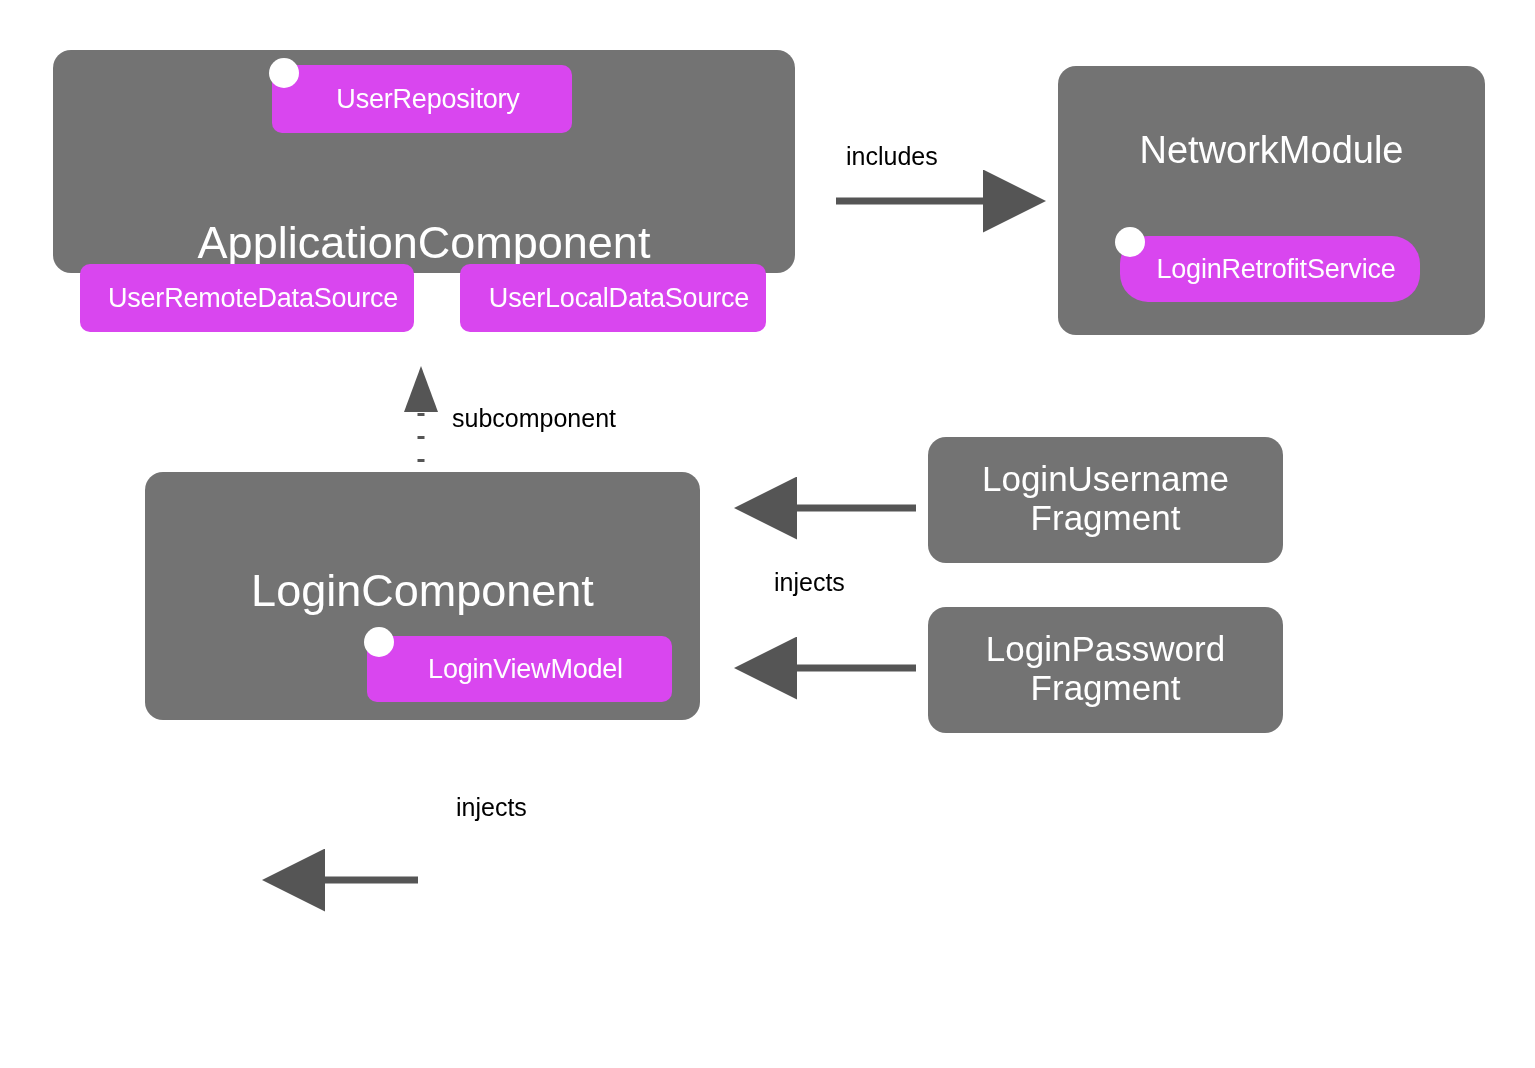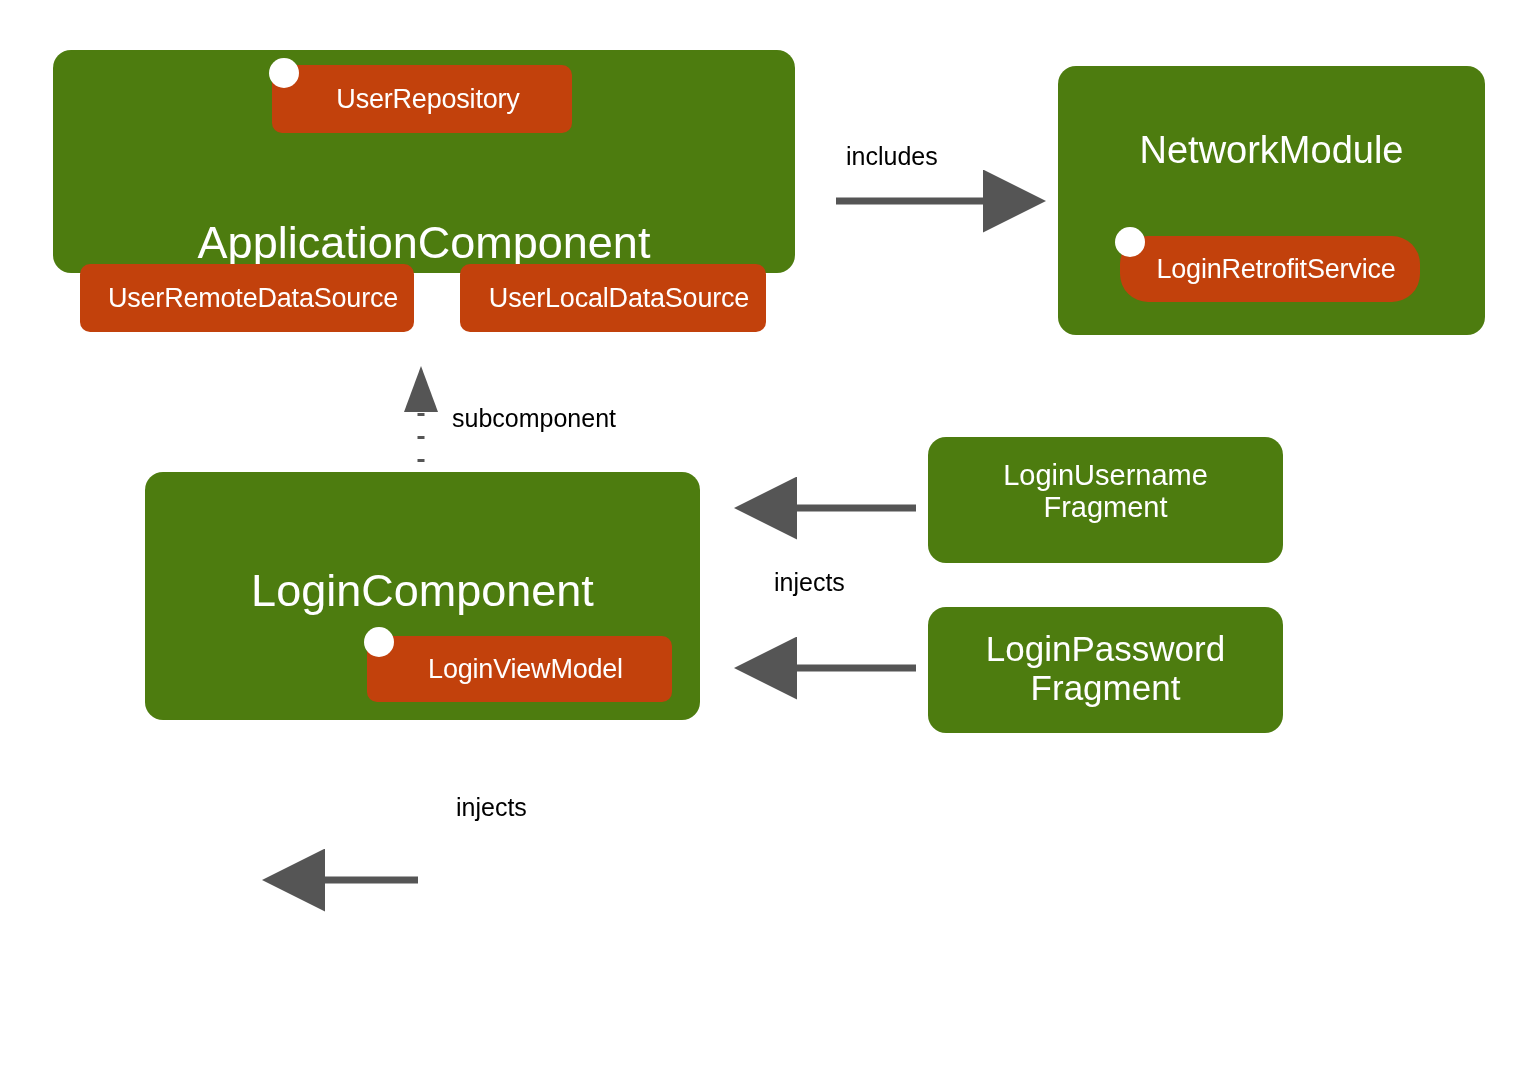--- a/index.html
+++ b/index.html
@@ -13,38 +13,38 @@
   #canvas {
     position: relative;
     width: 1535px;
     height: 1068px;
     background: #ffffff;
     overflow: hidden;
   }
   .node {
     position: absolute;
     box-sizing: border-box;
-    background: #4d7c0f;
+    background: #737373;
     border-radius: 18px;
     color: #ffffff;
   }
   .node-title {
     position: absolute;
     left: 0;
     right: 0;
     text-align: center;
     color: #ffffff;
     font-weight: 400;
     line-height: 1.12;
     white-space: pre-line;
   }
   .chip {
     position: absolute;
     box-sizing: border-box;
-    background: #c2410c;
+    background: #d946ef;
     border-radius: 10px;
     color: #ffffff;
     display: flex;
     align-items: center;
     justify-content: center;
     font-size: 27px;
     letter-spacing: -0.2px;
     white-space: nowrap;
     padding-left: 12px;
   }
@@ -80,21 +80,21 @@
   #network-module   { left: 1058px;top: 66px;  width: 427px;  height: 269px; }
   #login-component  { left: 145px; top: 472px; width: 555px;  height: 248px; }
   #login-username   { left: 928px; top: 437px; width: 355px;  height: 126px; }
   #login-password   { left: 928px; top: 607px; width: 355px;  height: 126px; }
   #login-activity   { left: 241px; top: 890px; width: 355px;  height: 126px; }
 
   
   #app-component .node-title   { top: 168px; font-size: 45px; }
   #network-module .node-title  { top: 63px;  font-size: 38px; }
   #login-component .node-title { top: 94px;  font-size: 45px; }
-  #login-username .node-title  { top: 22px;  font-size: 29px; }
+  #login-username .node-title  { top: 22px;  font-size: 35px; }
   #login-password .node-title  { top: 22px;  font-size: 35px; }
   #login-activity .node-title  { top: 22px;  font-size: 35px; }
 
   
   #chip-user-repository   { left: 272px; top: 65px;  width: 300px; height: 68px; }
   #chip-user-remote       { left: 80px;  top: 264px; width: 334px; height: 68px; }
   #chip-user-local        { left: 460px; top: 264px; width: 306px; height: 68px; }
   #chip-login-retrofit    { left: 1120px;top: 236px; width: 300px; height: 66px; border-radius: 28px; }
   #chip-login-viewmodel   { left: 367px; top: 636px; width: 305px; height: 66px; }
 

